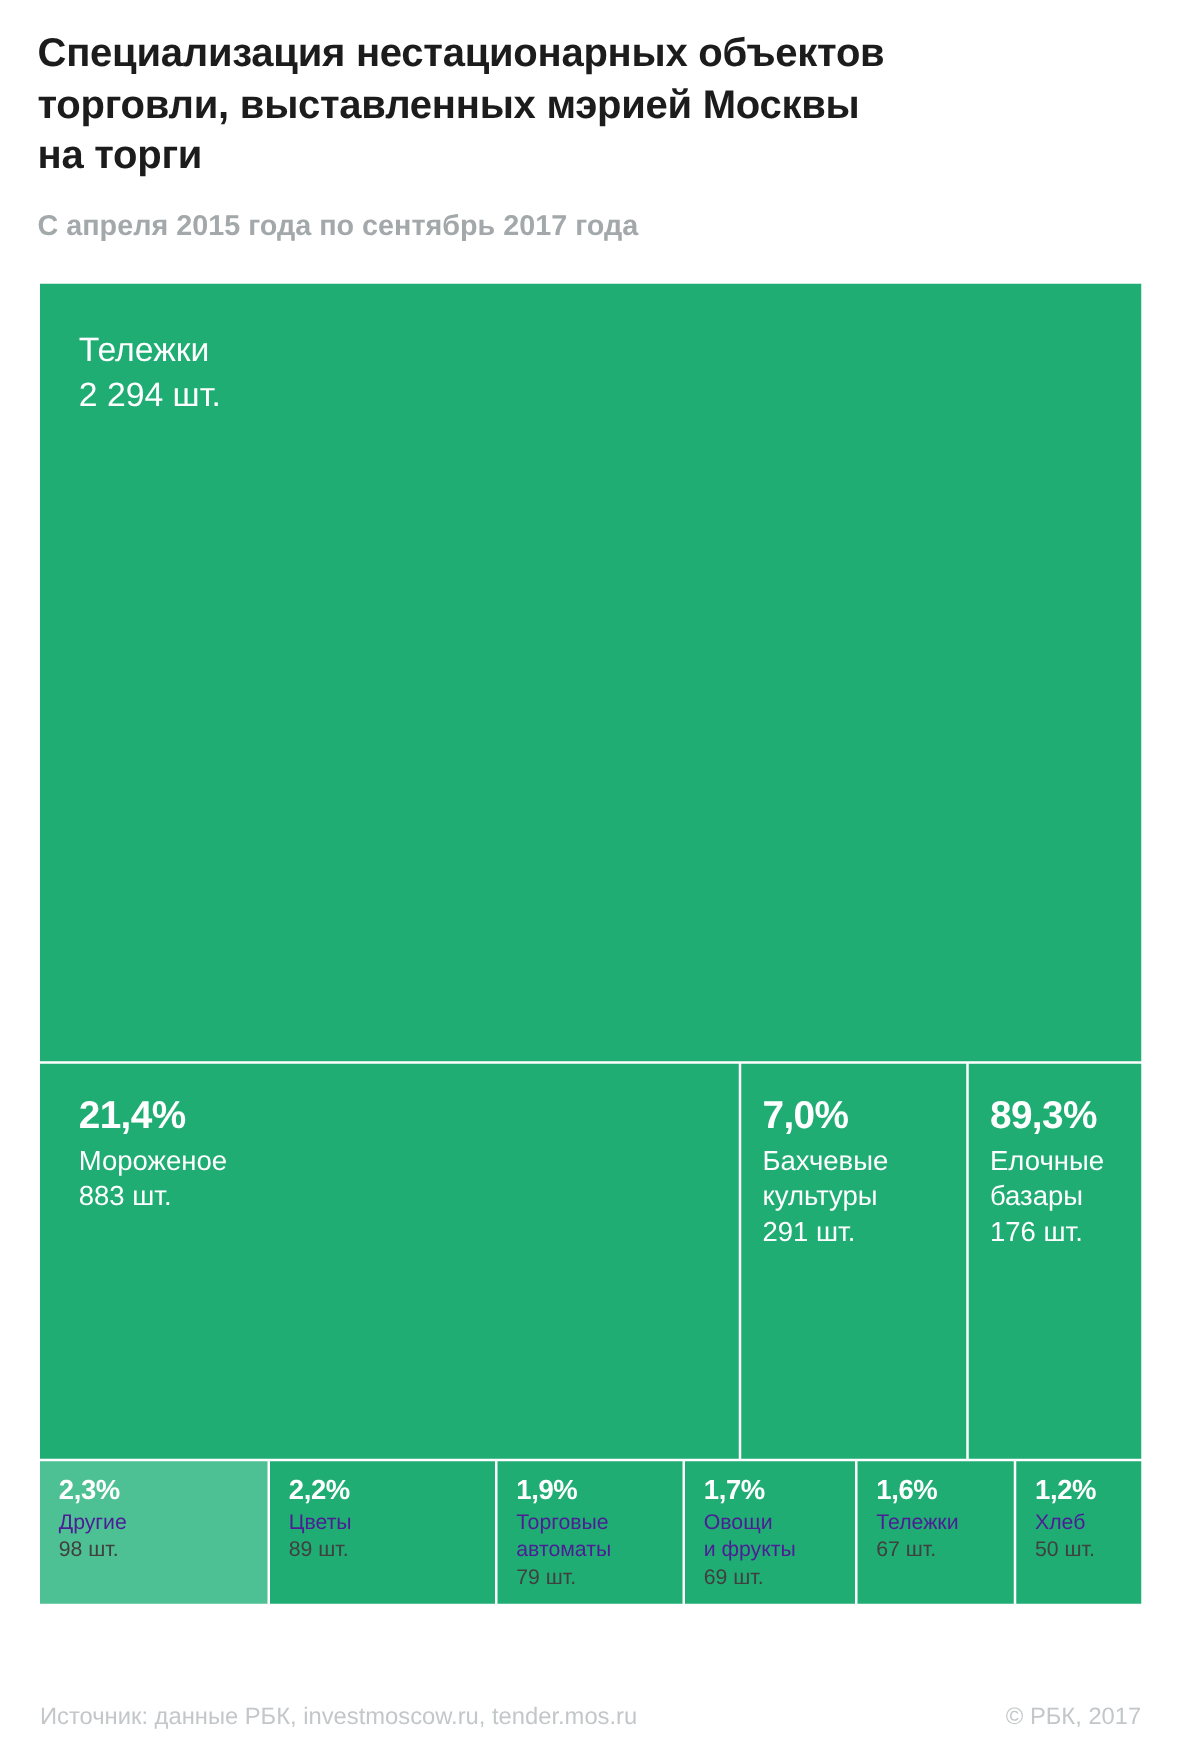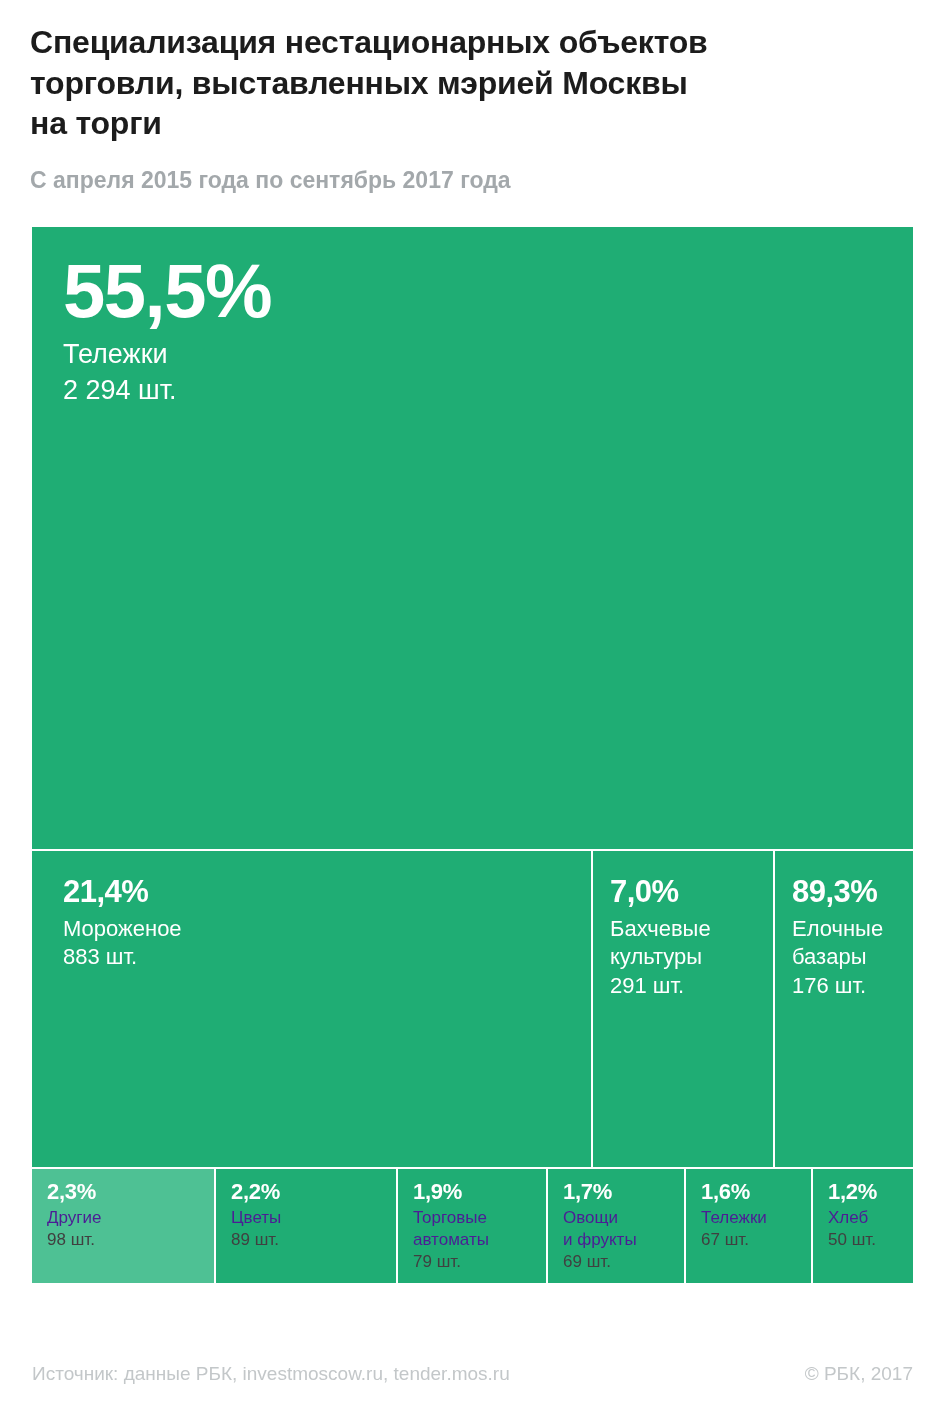--- a/index.html
+++ b/index.html
@@ -187,21 +187,20 @@
 торговли, выставленных мэрией Москвы
 на торги</h1>
     <p class="subtitle">С апреля 2015 года по сентябрь 2017 года</p>
   </div>
 
   <div class="treemap">
 
     <div class="tm-row row-1">
       <div class="cell cell-hero" style="flex:0 0 881px;">
         <div class="cell-inner">
-          <span class="pct">55,5%</span>
           <span class="name">Тележки</span>
           <span class="count">2 294 шт.</span>
         </div>
       </div>
     </div>
 
     <div class="tm-row row-2">
       <div class="cell cell-med" style="flex:0 0 559px;">
         <div class="cell-inner">
           <span class="pct">21,4%</span>

